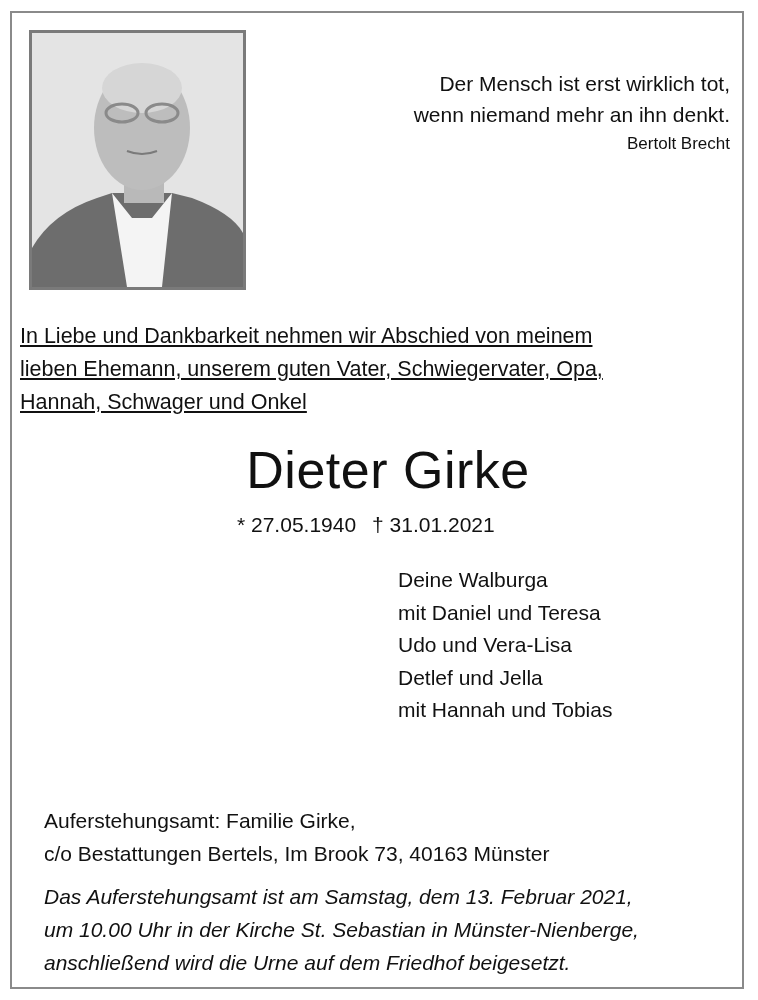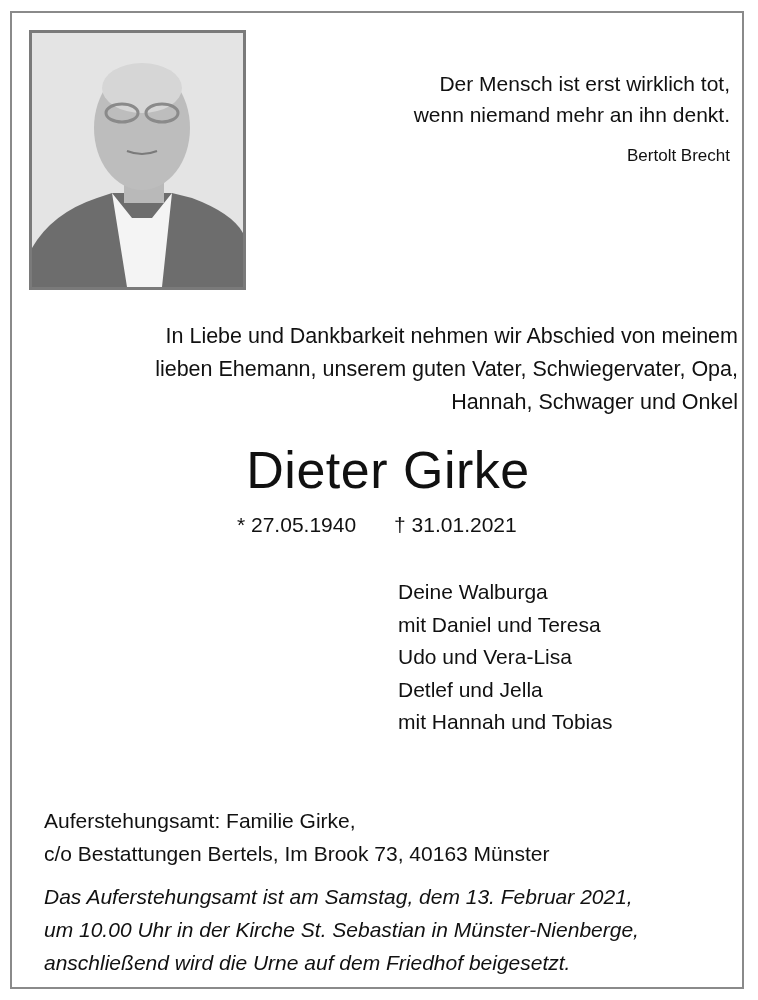--- a/index.html
+++ b/index.html
@@ -5,28 +5,28 @@
   html, body { margin: 0; padding: 0; background: #ffffff; }
   body { width: 758px; height: 1000px; position: relative; overflow: hidden;
          font-family: "Liberation Sans", "DejaVu Sans", sans-serif; color: #111; }
   .frame { position: absolute; left: 10px; top: 11px; width: 734px; height: 978px;
            border: 2px solid #8a8a8a; box-sizing: border-box; }
   .photo { position: absolute; left: 29px; top: 30px; width: 217px; height: 260px;
            border: 3px solid #7a7a7a; box-sizing: border-box; background: #e6e6e6; overflow: hidden; }
   .photo svg { display: block; width: 100%; height: 100%; }
   .quote { position: absolute; right: 28px; top: 68px; text-align: right; }
   .quote .l { font-size: 21px; line-height: 31px; }
-  .quote .author { font-size: 17px; line-height: 24px; margin-top: 14px; }
-  .intro { position: absolute; left: 20px; width: 718px; top: 320px; text-align: right;
-           font-size: 21.5px; line-height: 33px; }
+  .quote .author { font-size: 17px; line-height: 24px; margin-top: 2px; }
+  .intro { position: absolute; left: 20px; width: 718px; top: 320px; text-align: left;
+           font-size: 21.5px; line-height: 33px; text-decoration: underline; }
   .name { position: absolute; left: 0; width: 776px; top: 438px; text-align: center;
           font-size: 52px; line-height: 64px; letter-spacing: 0.5px; }
   .dates { position: absolute; left: 237px; top: 510px; font-size: 21px; line-height: 30px; white-space: pre; }
-  .dates span + span { margin-left: 38px; }
-  .family { position: absolute; left: 398px; top: 576px; font-size: 21px; line-height: 32.5px; }
+  .dates span + span { margin-left: 16px; }
+  .family { position: absolute; left: 398px; top: 564px; font-size: 21px; line-height: 32.5px; }
   .address { position: absolute; left: 44px; top: 804px; font-size: 21px; line-height: 33px; }
   .service { position: absolute; left: 44px; top: 880px; font-size: 21px; line-height: 33px; font-style: italic; }
 </style>
 </head>
 <body>
 
 <div class="frame"></div>
 
 <div class="photo">
   <svg viewBox="0 0 211 254">

